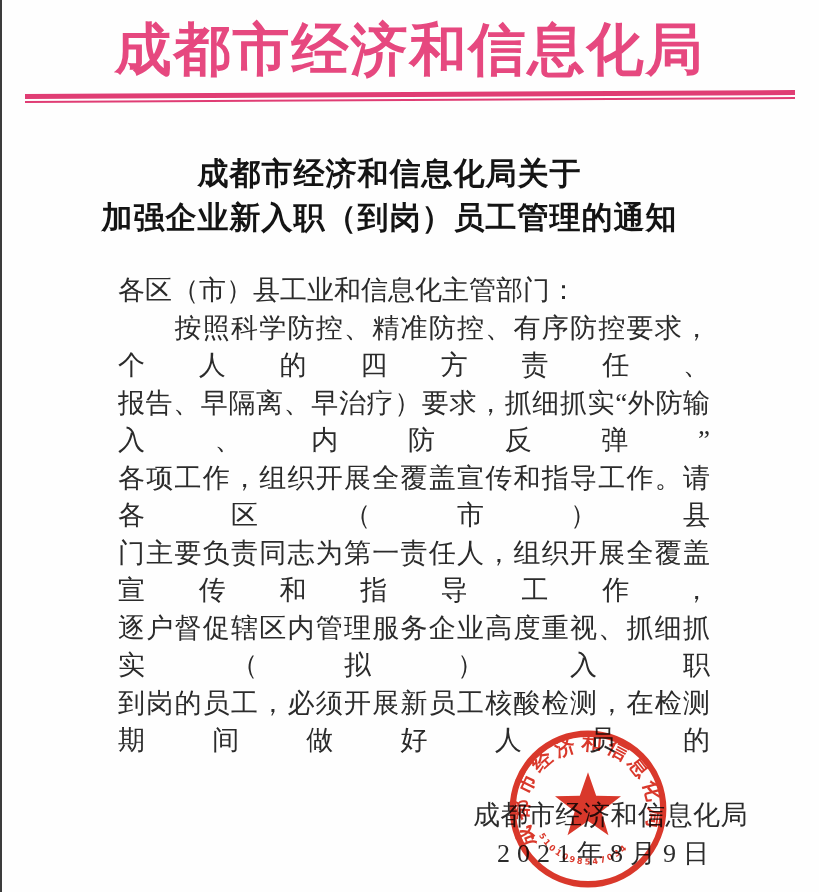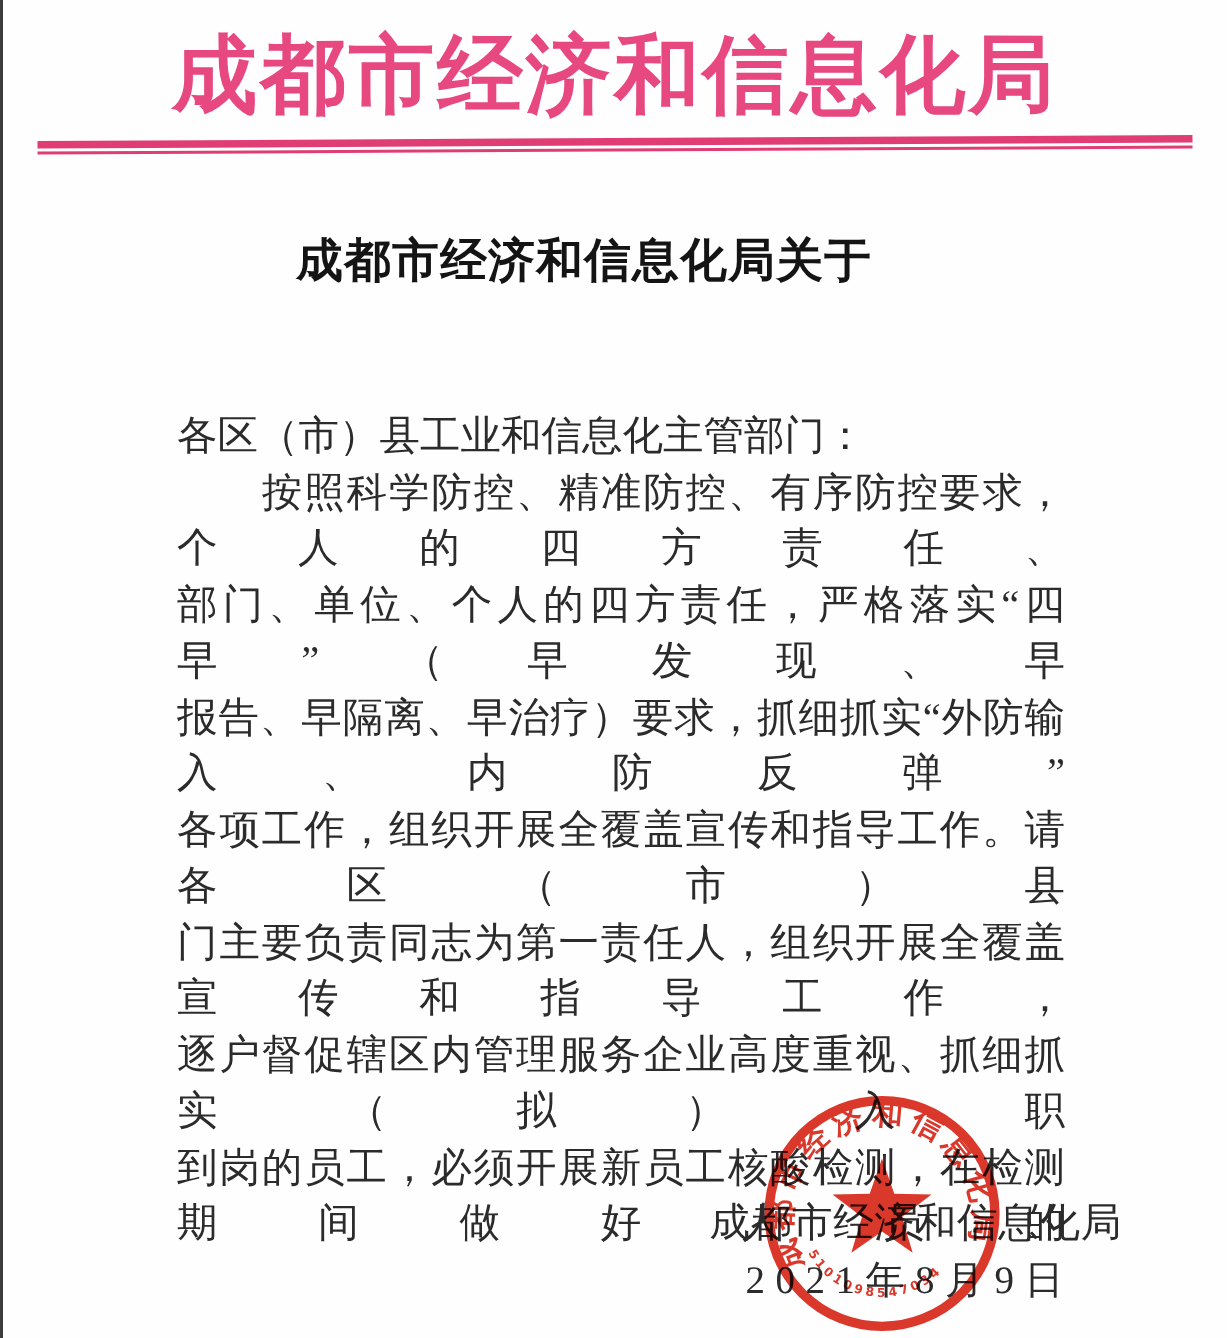--- a/index.html
+++ b/index.html
@@ -99,26 +99,26 @@
   <div class="agency-header">成都市经济和信息化局</div>
 
   <div class="header-rule">
     <div class="thick"></div>
     <div class="gap"></div>
     <div class="thin"></div>
   </div>
 
   <div class="doc-title">
     <div>成都市经济和信息化局关于</div>
+    <div>加强企业新入职（到岗）员工管理的通知</div>
   </div>
 
   <div class="body-block">
     <div class="body-line">各区（市）县工业和信息化主管部门：</div>
     <div class="body-line just">　　按照科学防控、精准防控、有序防控要求，个人的四方责任、</div>
-    <div class="body-line just">部门、单位、个人的四方责任，严格落实“四早”（早发现、早</div>
     <div class="body-line just">报告、早隔离、早治疗）要求，抓细抓实“外防输入、内防反弹”</div>
     <div class="body-line just">各项工作，组织开展全覆盖宣传和指导工作。请各区（市）县</div>
     <div class="body-line just">门主要负责同志为第一责任人，组织开展全覆盖宣传和指导工作，</div>
     <div class="body-line just">逐户督促辖区内管理服务企业高度重视、抓细抓实（拟）入职</div>
     <div class="body-line just">到岗的员工，必须开展新员工核酸检测，在检测期间做好人员的</div>
 
   </div>
 
   <div class="signature">成都市经济和信息化局</div>
 

